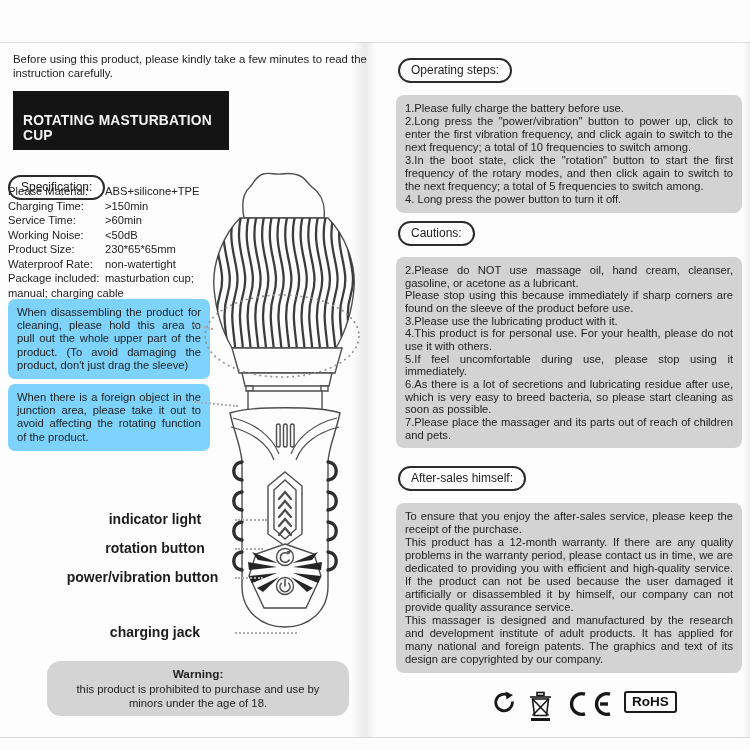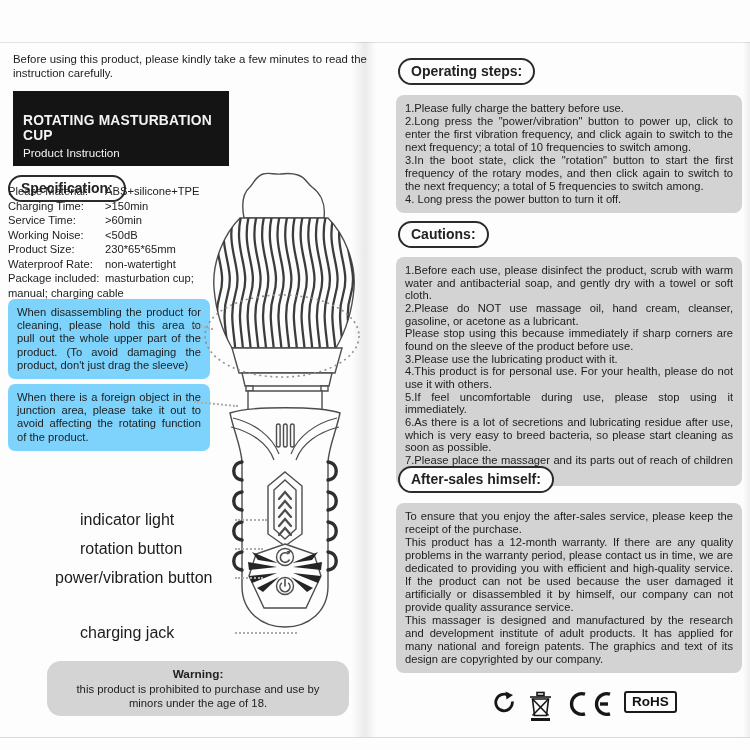--- a/index.html
+++ b/index.html
@@ -10,27 +10,27 @@
         background:linear-gradient(to right,rgba(0,0,0,0),rgba(0,0,0,0.075) 55%,rgba(0,0,0,0));}
   .edge-r{position:absolute;top:42px;left:743px;width:7px;height:695px;
         background:linear-gradient(to right,rgba(0,0,0,0),rgba(0,0,0,0.06));}
 
   
   .intro{position:absolute;left:13px;top:52px;width:356px;font-size:11.4px;line-height:1.25;}
   .title-box{position:absolute;left:13px;top:91px;width:196px;background:#141414;color:#f3f3f3;padding:22px 10px 7px;}
   .title-box .t1{font-size:13.8px;font-weight:bold;letter-spacing:.2px;}
   .title-box .t2{font-size:11.6px;margin-top:3px;}
   .pill{position:absolute;display:inline-block;border:2px solid #2b2b2b;border-radius:14px;
-        padding:3px 11px 4px;font-size:14px;font-weight:bold;background:#fdfdfd;white-space:nowrap;}
+        padding:3px 11px 4px;font-size:12px;font-weight:normal;background:#fdfdfd;white-space:nowrap;}
   .spec-list{position:absolute;left:8px;top:184px;width:200px;font-size:11.2px;line-height:1.3;}
   .spec-row{margin:0;}
   .spec-row .lbl{display:inline-block;width:97px;}
   .note{position:absolute;left:8px;width:184px;background:#7dd3fc;border-radius:7px;
         padding:7px 9px;font-size:11.2px;line-height:1.18;text-align:justify;color:#1d1d1d;}
-  .lab{position:absolute;font-size:16px;color:#1c1c1c;text-align:left;width:150px;}
+  .lab{position:absolute;font-size:14px;color:#1c1c1c;text-align:center;width:150px;font-weight:bold;}
   .leader{position:absolute;height:0;border-top:2px dotted #adadad;}
   .warn{position:absolute;left:47px;top:661px;width:262px;background:#d4d4d4;border-radius:14px;
         padding:6px 20px;text-align:center;font-size:11.3px;line-height:1.25;}
   .warn .wt{font-weight:bold;font-size:11.8px;}
 
   
   .gbox{position:absolute;left:396px;width:328px;background:#d3d3d3;border-radius:8px;
         padding:7px 9px;font-size:11.2px;line-height:1.16;text-align:justify;color:#1d1d1d;}
   .gbox p{margin:0;}
 
@@ -50,21 +50,20 @@
   <div class="hairline" style="top:42px;"></div>
   <div class="hairline" style="top:737px;background:#d9d9d9;"></div>
   <div class="fold"></div>
   <div class="edge-r"></div>
 
   <div>
     <div class="intro">Before using this product, please kindly take a few minutes to read the instruction carefully.</div>
 
     <div class="title-box">
       <div class="t1">ROTATING MASTURBATION CUP</div>
-      <div class="t2">Product Instruction</div>
     </div>
 
     <div class="pill" style="left:8px;top:147px;margin-top:28px;">Specification:</div>
 
     <div class="spec-list">
       <p class="spec-row"><span class="lbl">Please Material:</span><span>ABS+silicone+TPE</span></p>
       <p class="spec-row"><span class="lbl">Charging Time:</span><span>&gt;150min</span></p>
       <p class="spec-row"><span class="lbl">Service Time:</span><span>&gt;60min</span></p>
       <p class="spec-row"><span class="lbl">Working Noise:</span><span>&lt;50dB</span></p>
       <p class="spec-row"><span class="lbl">Product Size:</span><span>230*65*65mm</span></p>
@@ -197,21 +196,20 @@
     <div class="pill" style="left:398px;top:58px;">Operating steps:</div>
     <div class="gbox" style="top:95px;">
       <p>1.Please fully charge the battery before use.</p>
       <p>2.Long press the "power/vibration" button to power up, click to enter the first vibration frequency, and click again to switch to the next frequency; a total of 10 frequencies to switch among.</p>
       <p>3.In the boot state, click the "rotation" button to start the first frequency of the rotary modes, and then click again to switch to the next frequency; a total of 5 frequencies to switch among.</p>
       <p>4. Long press the power button to turn it off.</p>
     </div>
 
     <div class="pill" style="left:398px;top:221px;">Cautions:</div>
     <div class="gbox" style="top:257px;line-height:1.13;">
-      <p>1.Before each use, please disinfect the product, scrub with warm water and antibacterial soap, and gently dry with a towel or soft cloth.</p>
       <p>2.Please do NOT use massage oil, hand cream, cleanser, gasoline, or acetone as a lubricant.</p>
       <p>Please stop using this because immediately if sharp corners are found on the sleeve of the product before use.</p>
       <p>3.Please use the lubricating product with it.</p>
       <p>4.This product is for personal use. For your health, please do not use it with others.</p>
       <p>5.If feel uncomfortable during use, please stop using it immediately.</p>
       <p>6.As there is a lot of secretions and lubricating residue after use, which is very easy to breed bacteria, so please start cleaning as soon as possible.</p>
       <p>7.Please place the massager and its parts out of reach of children and pets.</p>
     </div>
 
     <div class="pill" style="left:398px;top:466px;">After-sales himself:</div>

